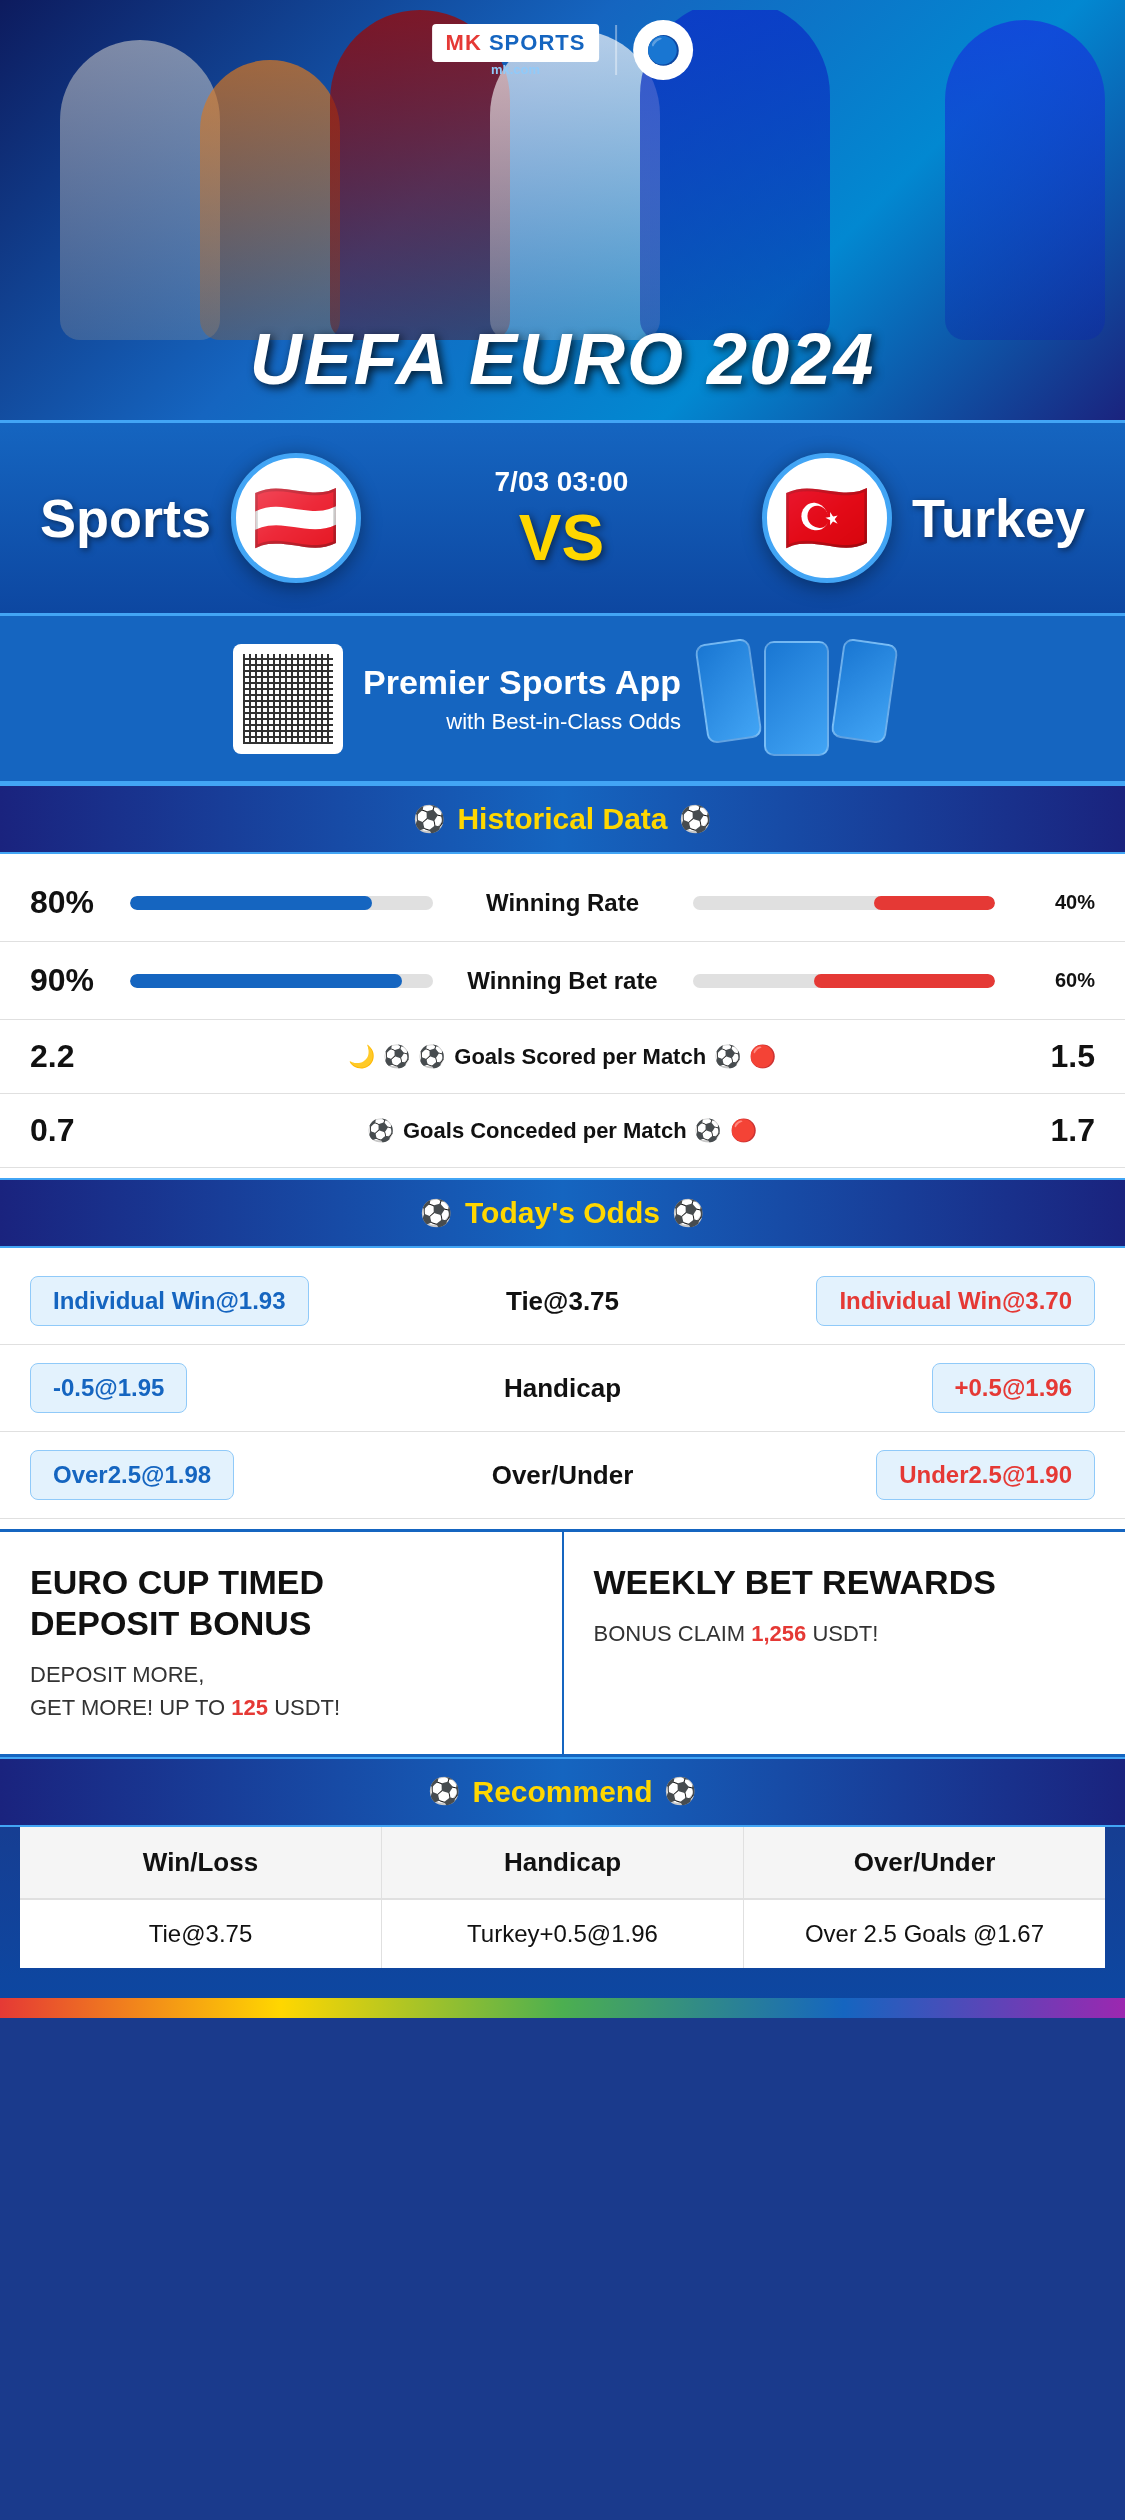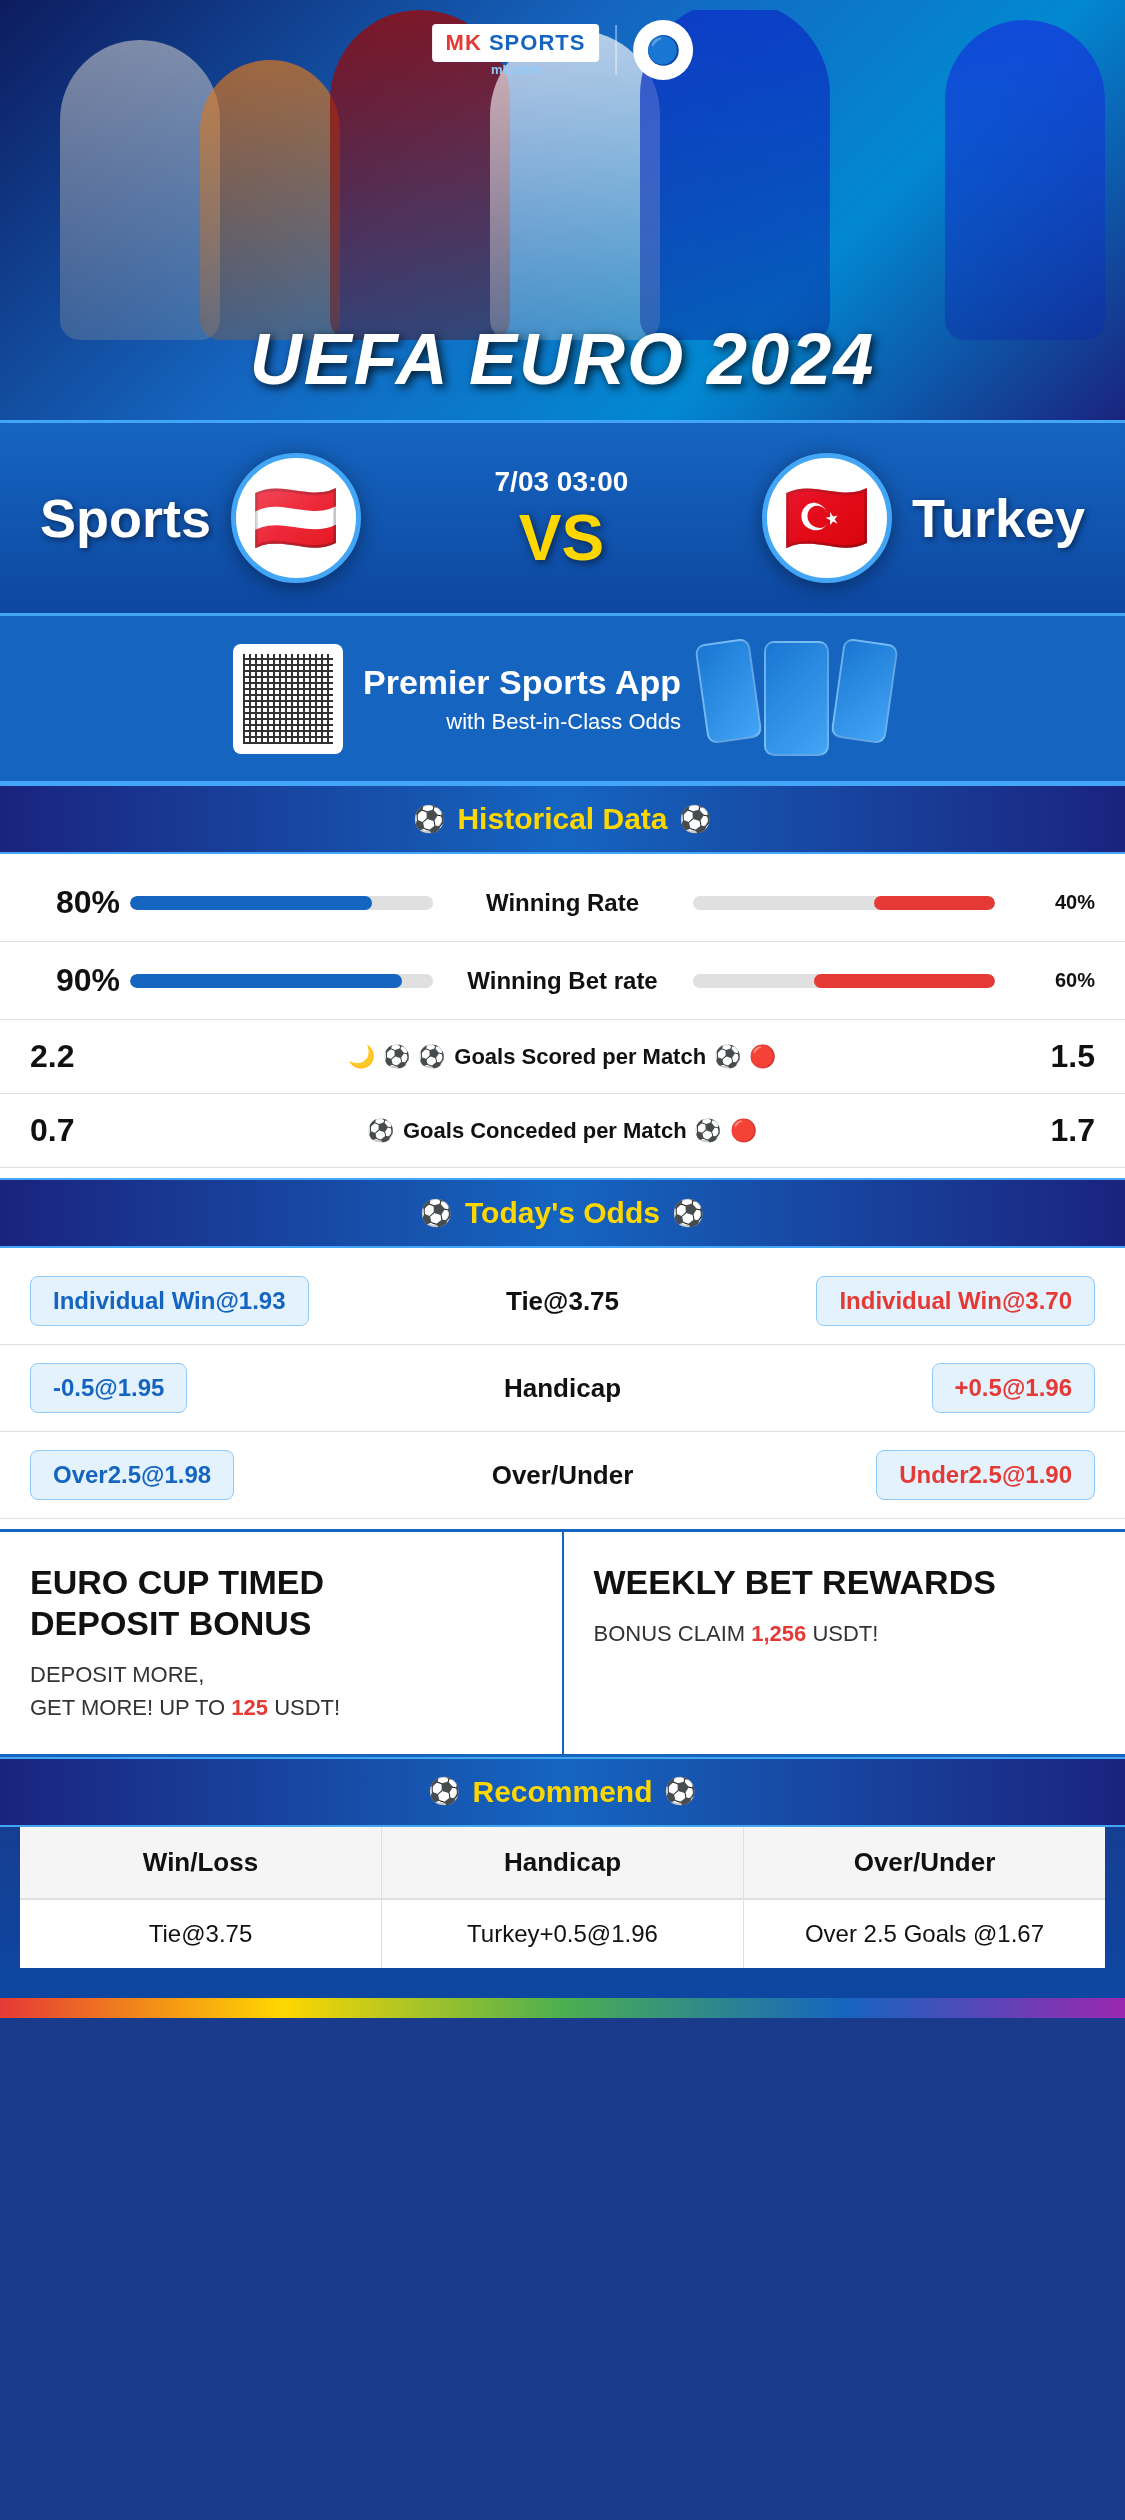--- a/index.html
+++ b/index.html
@@ -209,21 +209,20 @@
       align-items: center;
       padding: 20px 30px;
       border-bottom: 1px solid #e0e0e0;
       gap: 10px;
     }
     .stat-pct {
       width: 90px;
       font-size: 32px;
       font-weight: 700;
       color: #111;
-      text-align: right;
     }
     .stat-bar-container {
       flex: 1;
       height: 14px;
       background: #e0e0e0;
       border-radius: 7px;
       overflow: hidden;
     }
     .stat-bar-blue {
       height: 100%;

